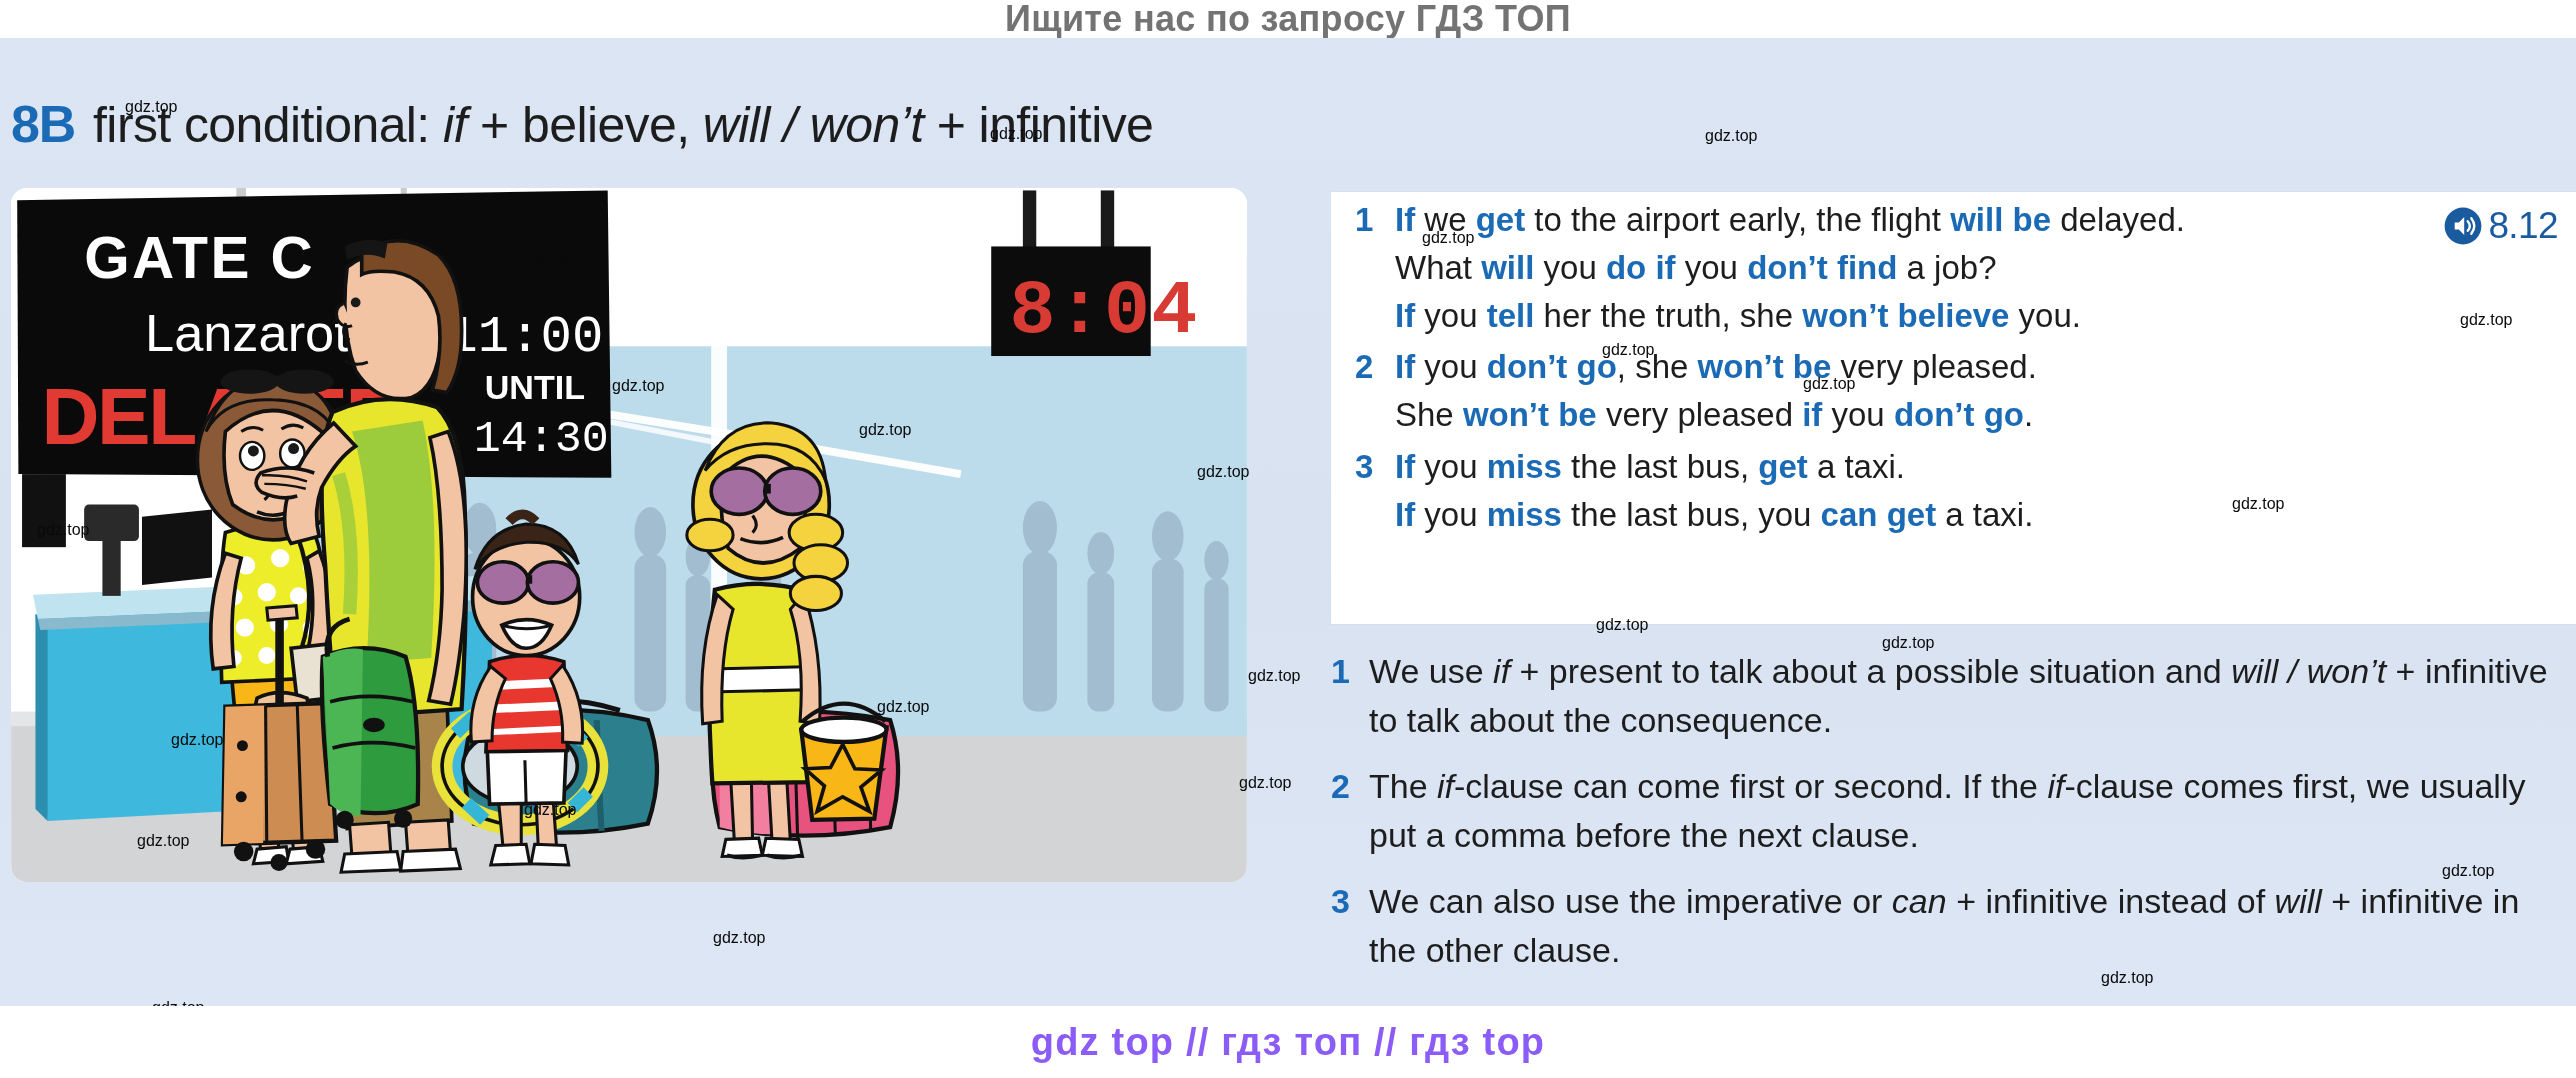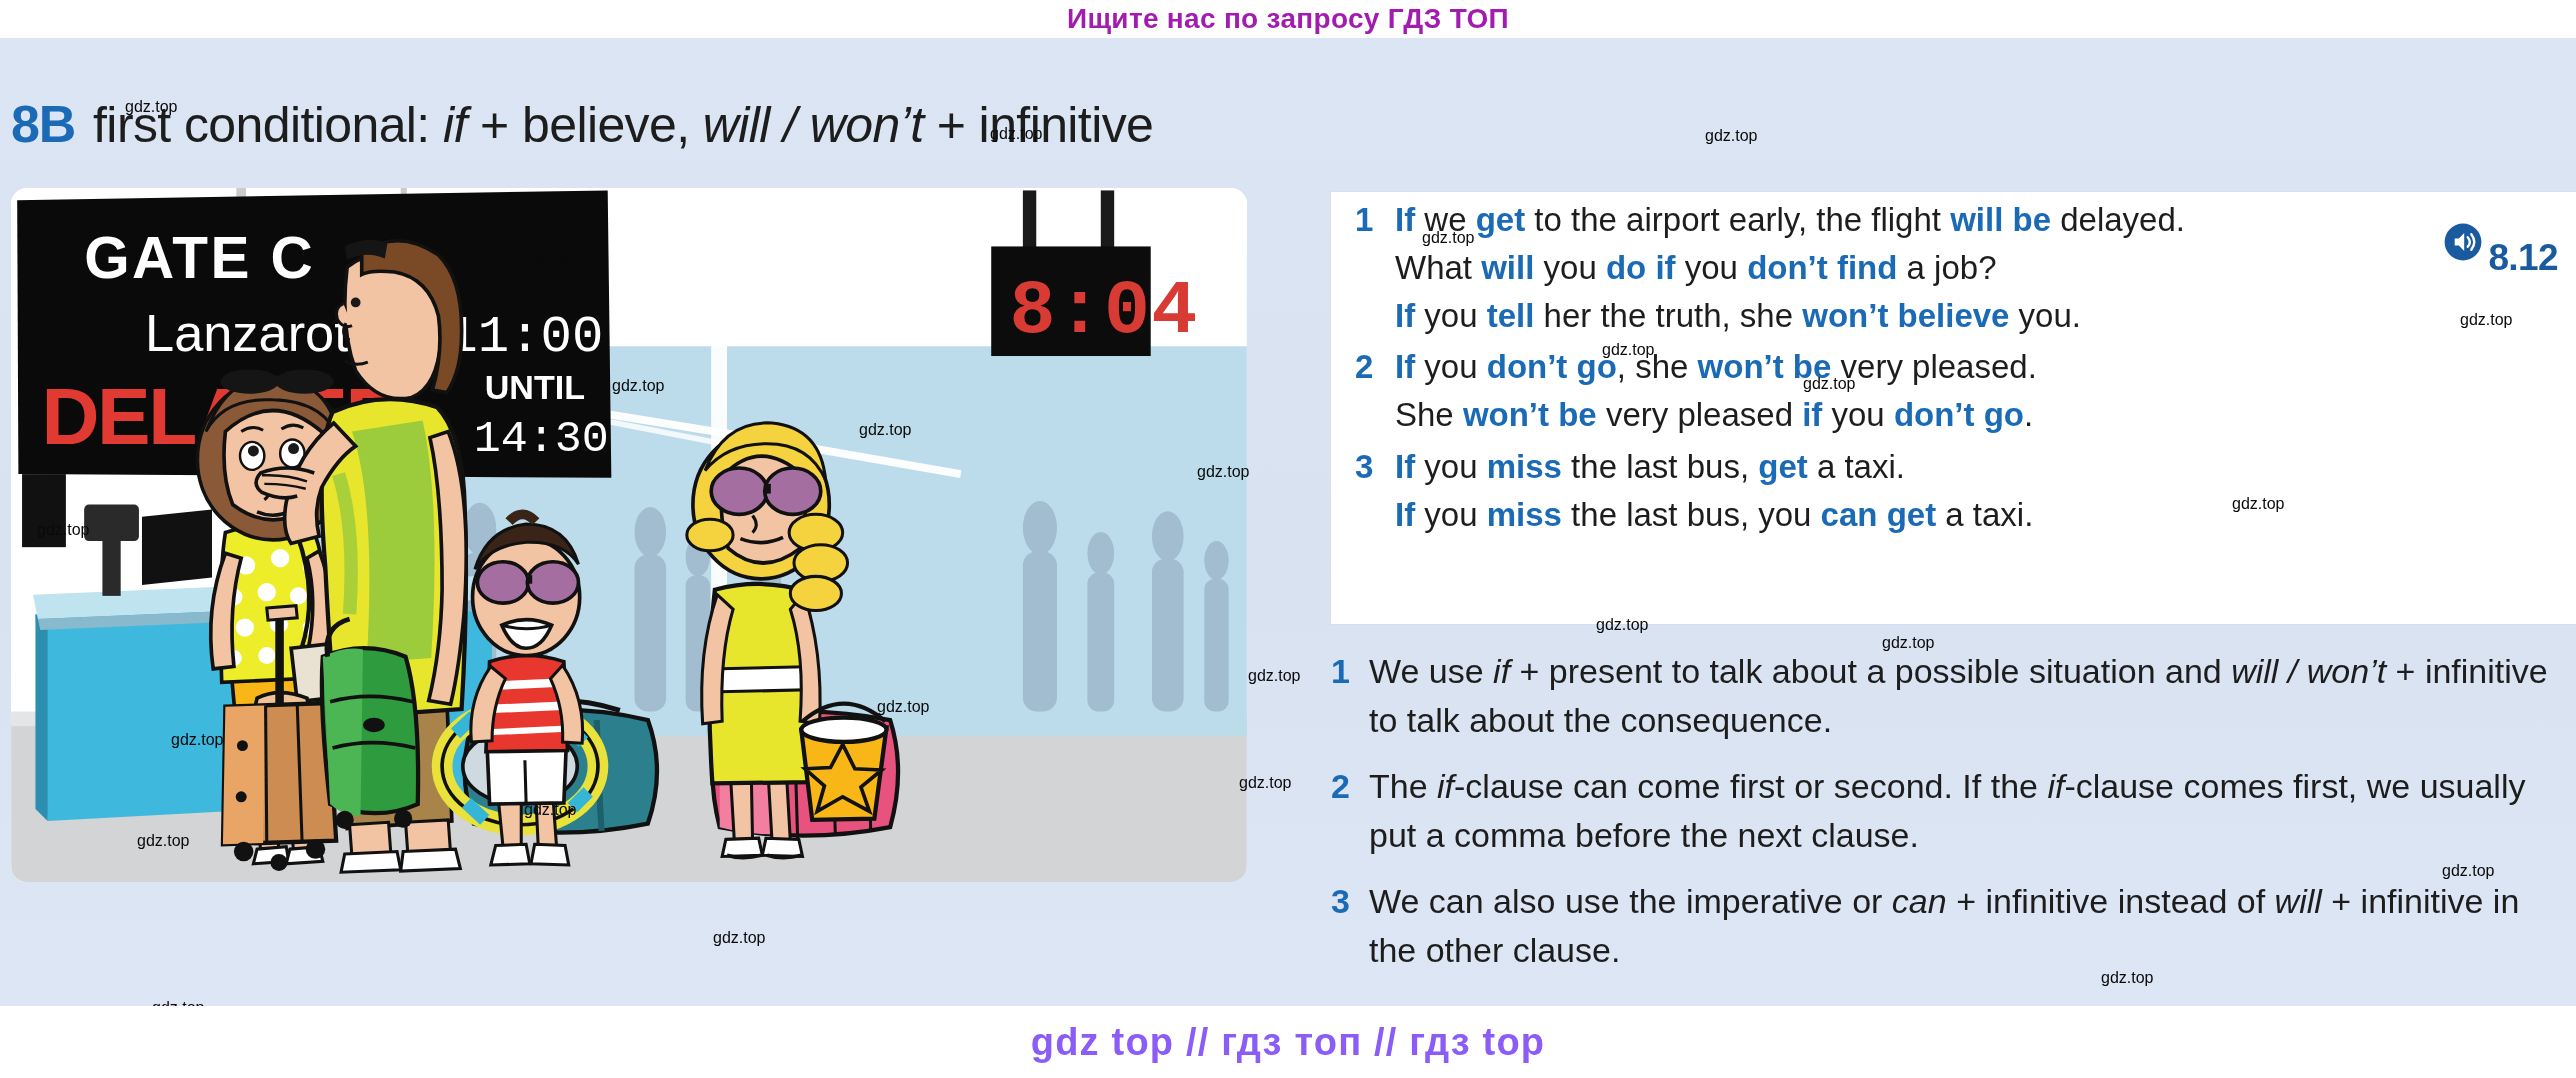--- a/index.html
+++ b/index.html
@@ -7,22 +7,22 @@
     width:2576px;height:1079px;position:relative;overflow:hidden;
     font-family:"Liberation Sans", sans-serif;
   }
 
   
   #top-banner{
     position:absolute;left:0;top:0;width:2576px;height:38px;
     background:#ffffff;text-align:center;
   }
   #top-banner .txt{
-    display:inline-block;color:#a21caf;font-weight:bold;
-    font-size:28px;line-height:38px;letter-spacing:0.3px;
+    display:inline-block;color:#737373;font-weight:bold;
+    font-size:36px;line-height:38px;letter-spacing:0.3px;
     font-family:"Liberation Sans", sans-serif;
   }
 
   
   #page{
     position:absolute;left:0;top:38px;width:2576px;height:968px;
     background:linear-gradient(180deg,#dbe5f3 0%,#d8e2f1 55%,#dde6f4 100%);
   }
 
   
@@ -64,21 +64,21 @@
   .ex-line{
     font-size:33px;line-height:48px;color:#1d1d1d;white-space:nowrap;
   }
   .ex-line b{color:#1a6ab5;font-weight:bold;}
 
   
   #audio-badge{
     position:absolute;right:18px;top:13.4px;display:flex;align-items:center;gap:6px;
   }
   #speaker-icon{width:38px;height:38px;display:block;}
-  #audio-num{color:#1a5a9e;font-size:37px;font-weight:bold;letter-spacing:-0.6px;margin-top:32px;}
+  #audio-num{color:#1a5a9e;font-size:37px;font-weight:normal;letter-spacing:-0.6px;}
 
   
   #rules{
     position:absolute;left:1331px;top:609px;width:1245px;
   }
   .rule{
     display:flex;align-items:flex-start;margin-bottom:17px;
   }
   .rule-num{
     color:#1a6ab5;font-weight:bold;font-size:34px;width:38px;flex:0 0 38px;

